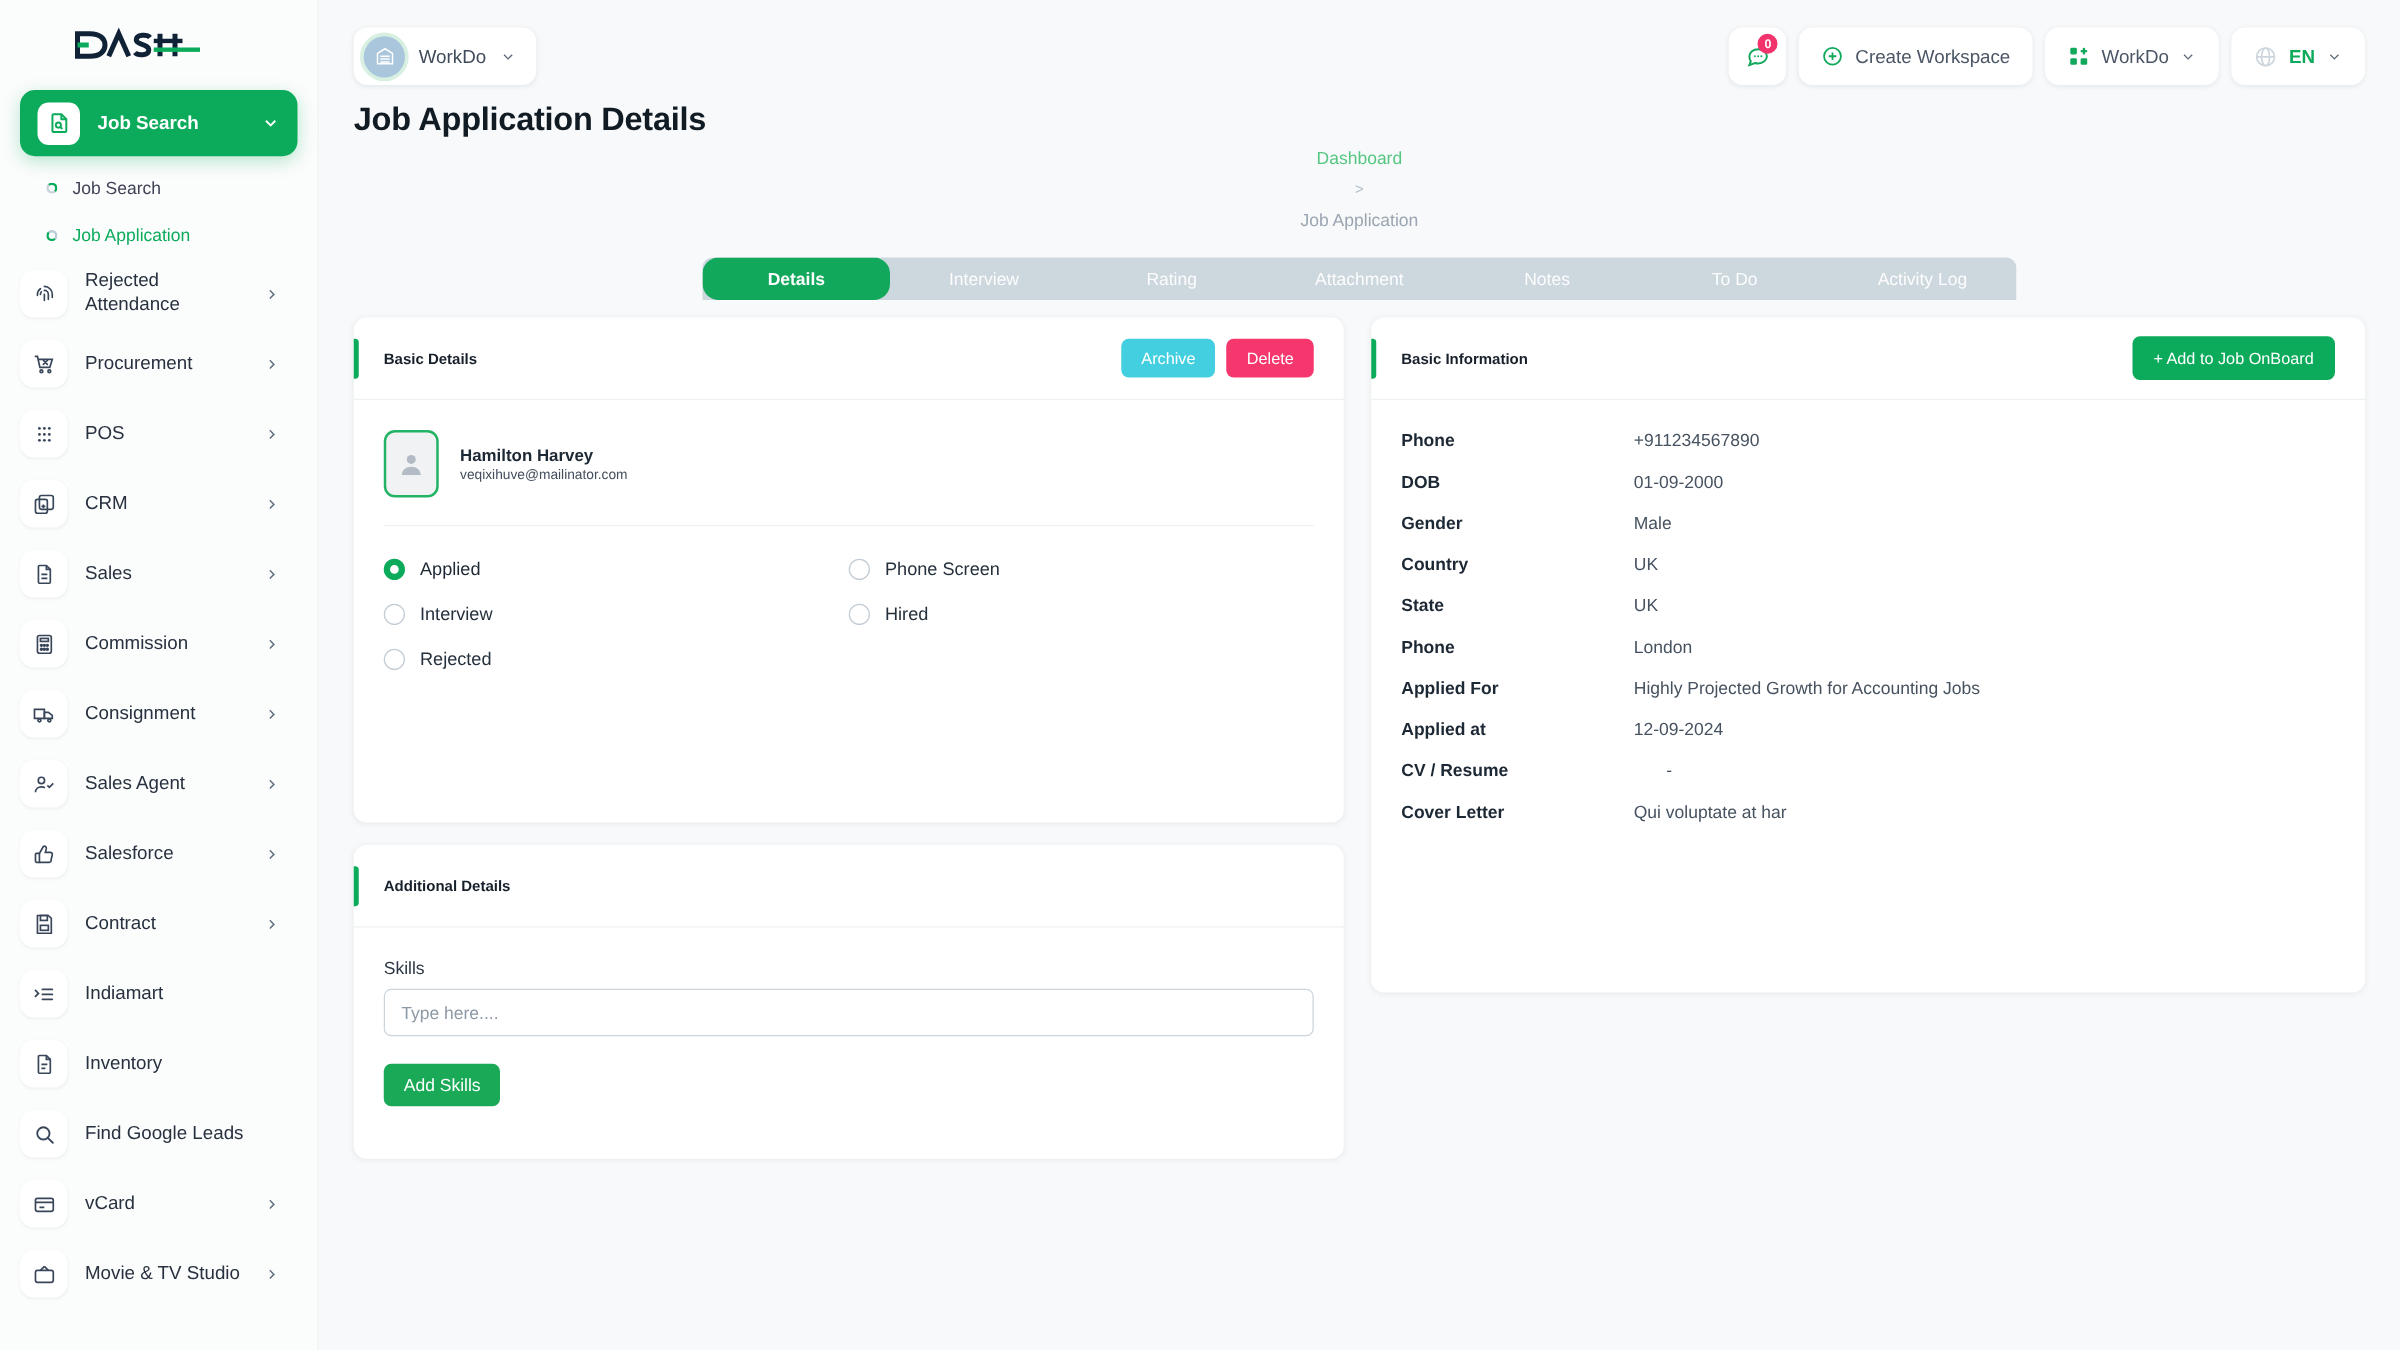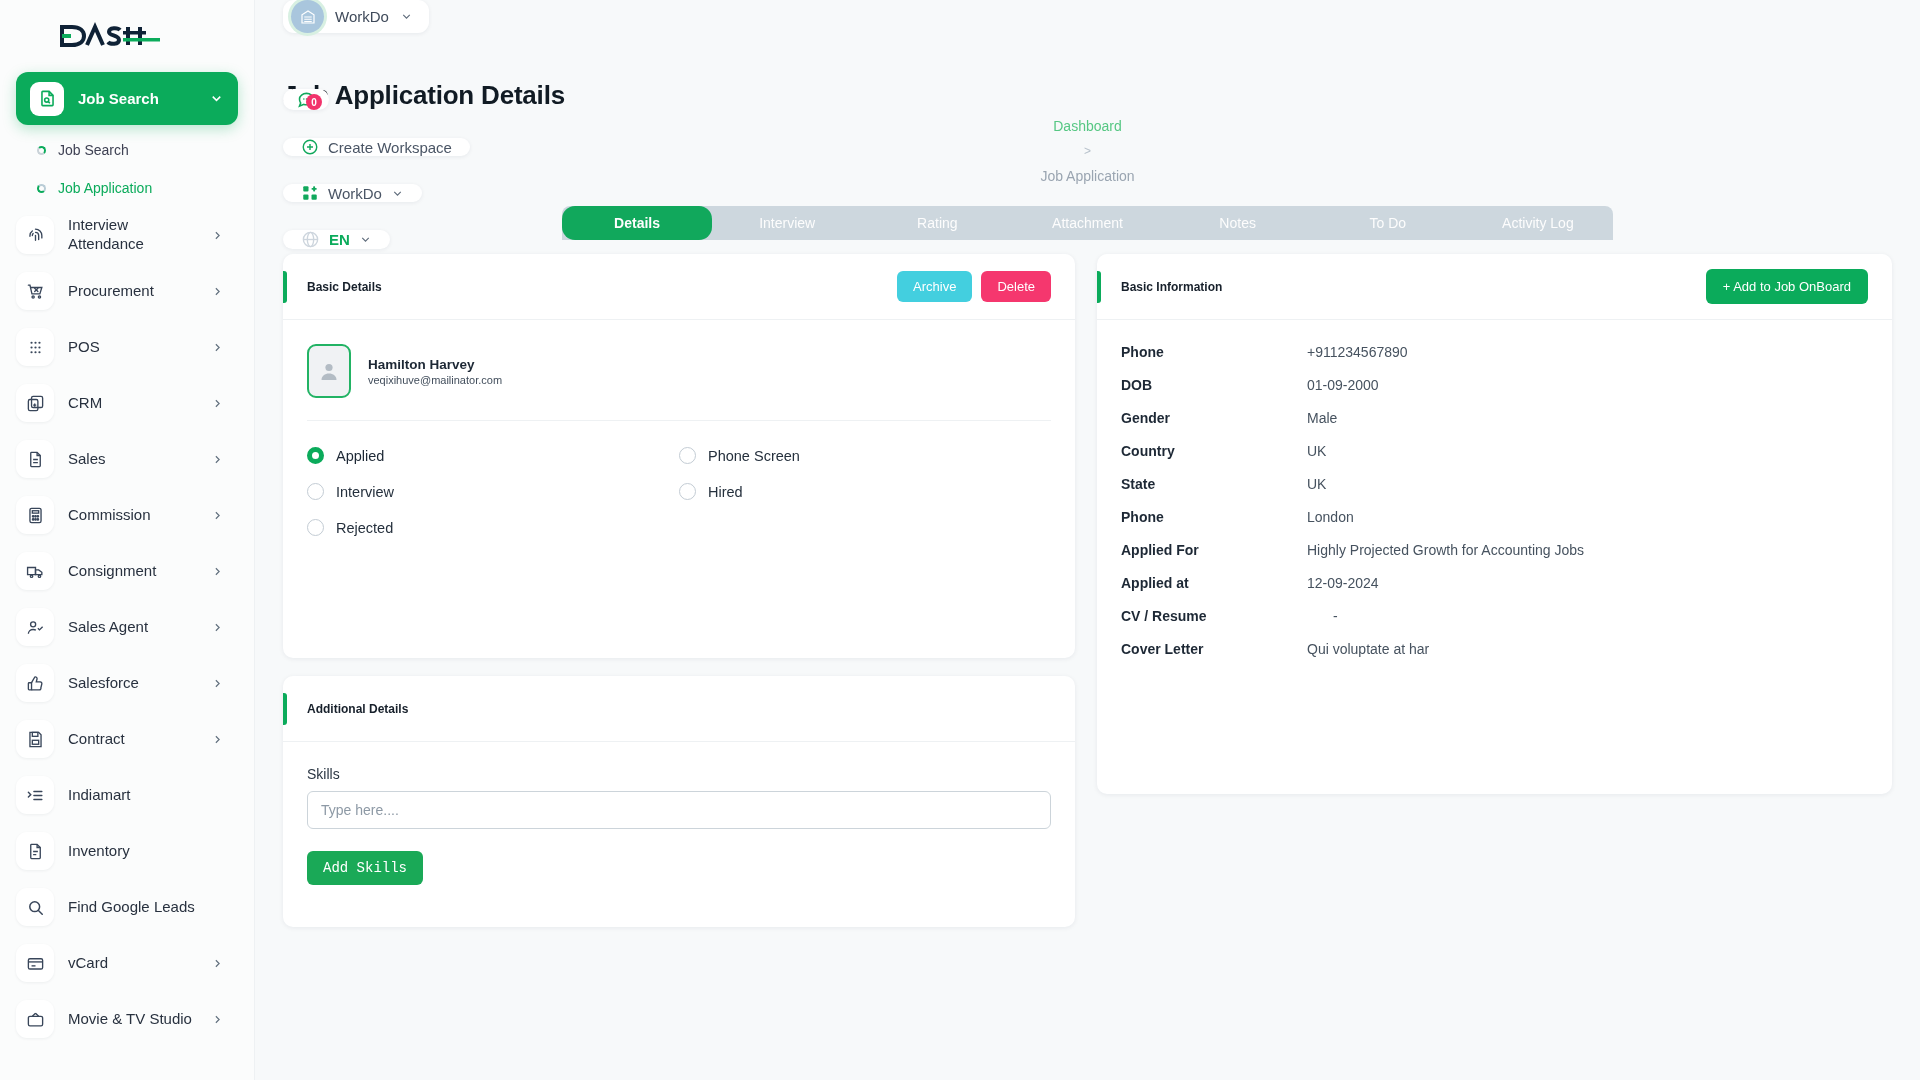--- a/index.html
+++ b/index.html
@@ -66,22 +66,22 @@
   .nav-item .lbl { font-size: 15px; color: #28313f; flex: 1; line-height: 1.25; }
   .nav-item .chev-r { color: #62707e; font-size: 13px; padding-right: 4px; }
 
   svg.i { display:block; }
 
   
   #main { flex: 1; height: 1080px; position: relative; overflow: hidden; }
 
   
   #topbar {
-    height: 68px; display: flex; align-items: flex-start;
-    padding: 0 28px 0 28px; gap: 28px; flex-direction: column;
+    height: 68px; display: flex; align-items: flex-end;
+    padding: 0 28px 0 28px; gap: 10px;
   }
   .ws-chip {
     display: flex; align-items: center; gap: 11px;
     background: #fff; border-radius: 11px; height: 46px; padding: 0 16px 0 8px;
     box-shadow: 0 1px 4px rgba(16,30,54,.07);
   }
   .ws-avatar {
     width: 33px; height: 33px; border-radius: 50%; background: #a9c6dd;
     display:flex; align-items:center; justify-content:center;
     box-shadow: 0 0 0 3px #d8f0e2;
@@ -141,21 +141,21 @@
     content:""; position:absolute; left:0; top:17px;
     width:4px; height:32px; background:#0bab5b; border-radius: 0 3px 3px 0;
   }
   .card-title { font-size: 12px; font-weight:700; color:#17202b; }
   .head-actions { margin-left:auto; display:flex; gap:9px; }
   .btn { border:none; border-radius:6px; font-size:13px; color:#fff; cursor:pointer;
          padding: 8px 16px; font-family:inherit; }
   .btn-archive { background:#43cfdf; }
   .btn-delete  { background:#f5376e; }
   .btn-onboard { background:#0bab5b; font-size:13px; padding: 10px 17px; font-weight:500;}
-  .btn-add-skills { background:#1aa957; padding: 9px 16px; font-size:14px;font-family:Liberation Mono, monospace; }
+  .btn-add-skills { background:#1aa957; padding: 9px 16px; font-size:14px; }
 
   .card-body { padding: 24px; }
 
   
   .profile { display:flex; align-items:center; gap: 17px; padding-bottom: 22px; border-bottom:1px solid #eef1f3; }
   .avatar-box {
     width: 44px; height: 54px; border-radius: 9px; border:2px solid #22b364;
     background:#f0f2f4; display:flex; align-items:center; justify-content:center; flex:0 0 44px;
   }
   .p-name { font-size: 13.5px; font-weight:700; color:#1d2835; }
@@ -235,21 +235,21 @@
     <div class="nav-item">
       <span class="ico-box">
         <svg class="i" width="19" height="19" viewBox="0 0 24 24" fill="none" stroke="#39465a" stroke-width="1.7" stroke-linecap="round">
           <path d="M12 4a8 8 0 0 1 8 8v3"></path>
             <path d="M12 8a4 4 0 0 1 4 4v5"></path>
           <path d="M12 12v6"></path>
             <path d="M8 12a4 4 0 0 1 1-2.6"></path>
             <path d="M5 13v-1a7 7 0 0 1 3-5.7"></path>
         </svg>
       </span>
-      <span class="lbl">Interview Attendance</span>
+      <span class="lbl">Rejected Attendance</span>
       <span class="chev-r">
         <svg class="i" width="13" height="13" viewBox="0 0 24 24" fill="none" stroke="#62707e" stroke-width="2.2">
             <path d="M9 6l6 6-6 6"></path>
           </svg>
       </span>
     </div>
 
     <div class="nav-item">
       <span class="ico-box">
         <svg class="i" width="19" height="19" viewBox="0 0 24 24" fill="none" stroke="#39465a" stroke-width="1.7" stroke-linecap="round">

